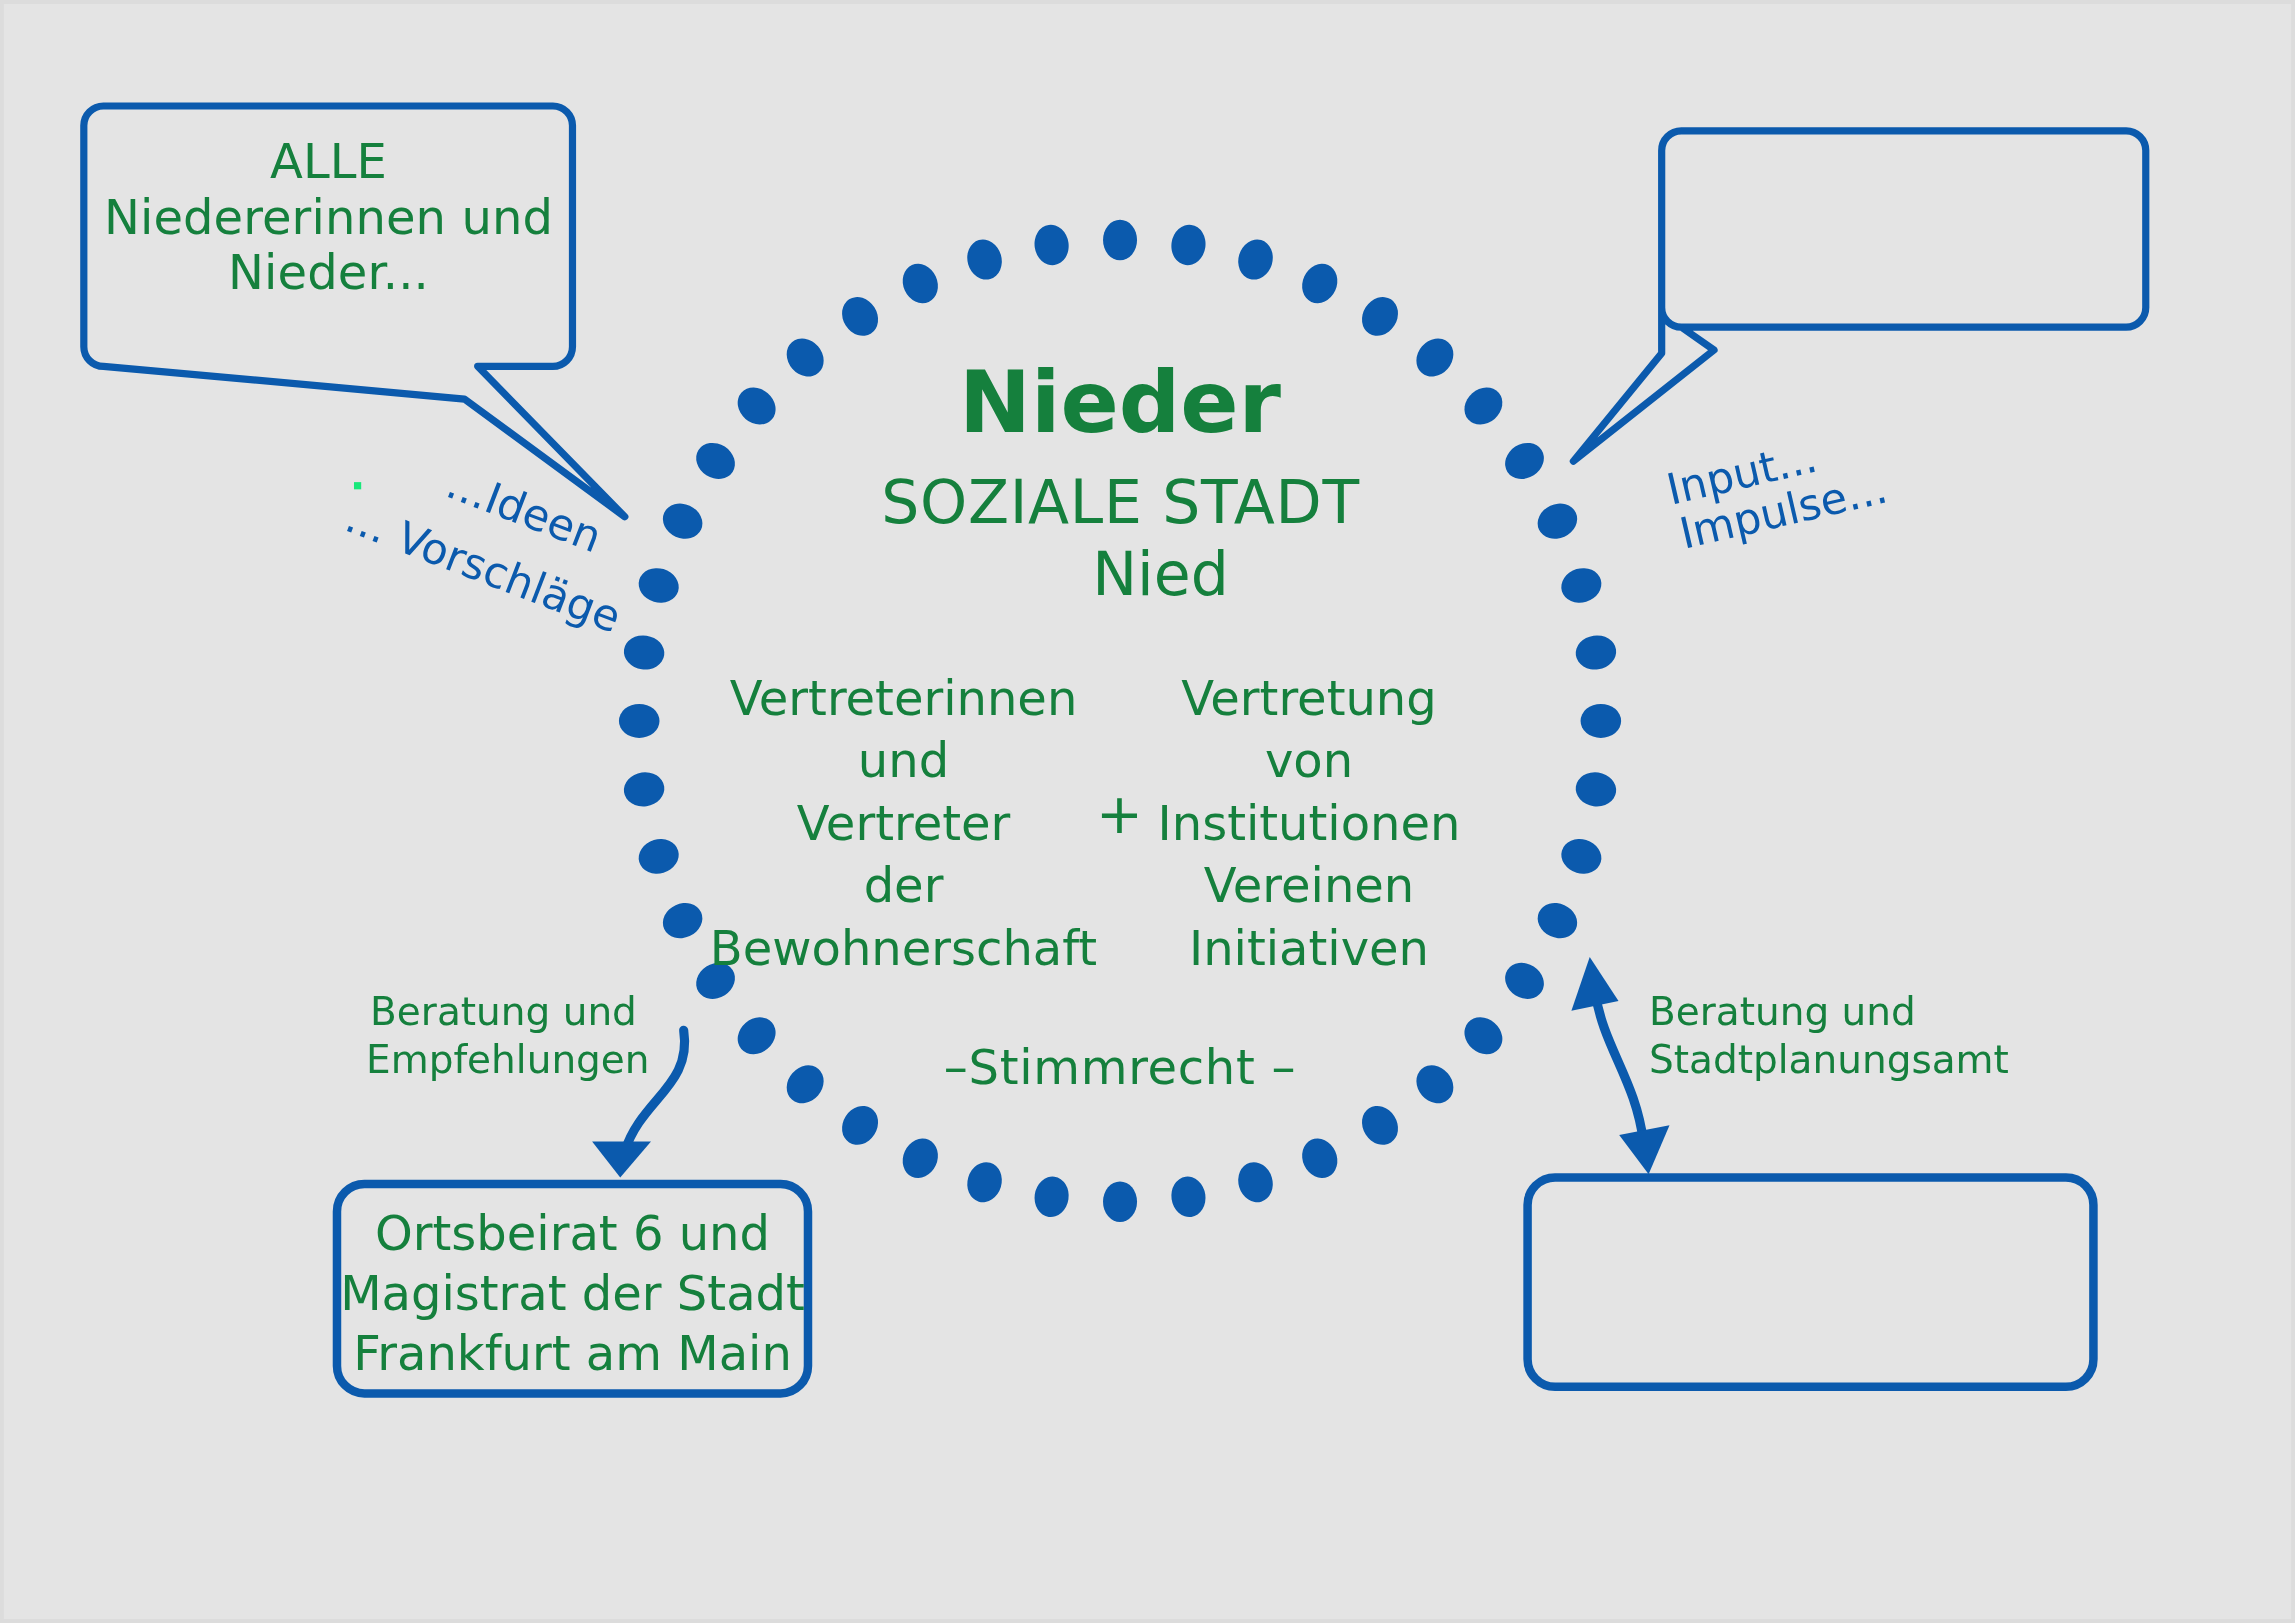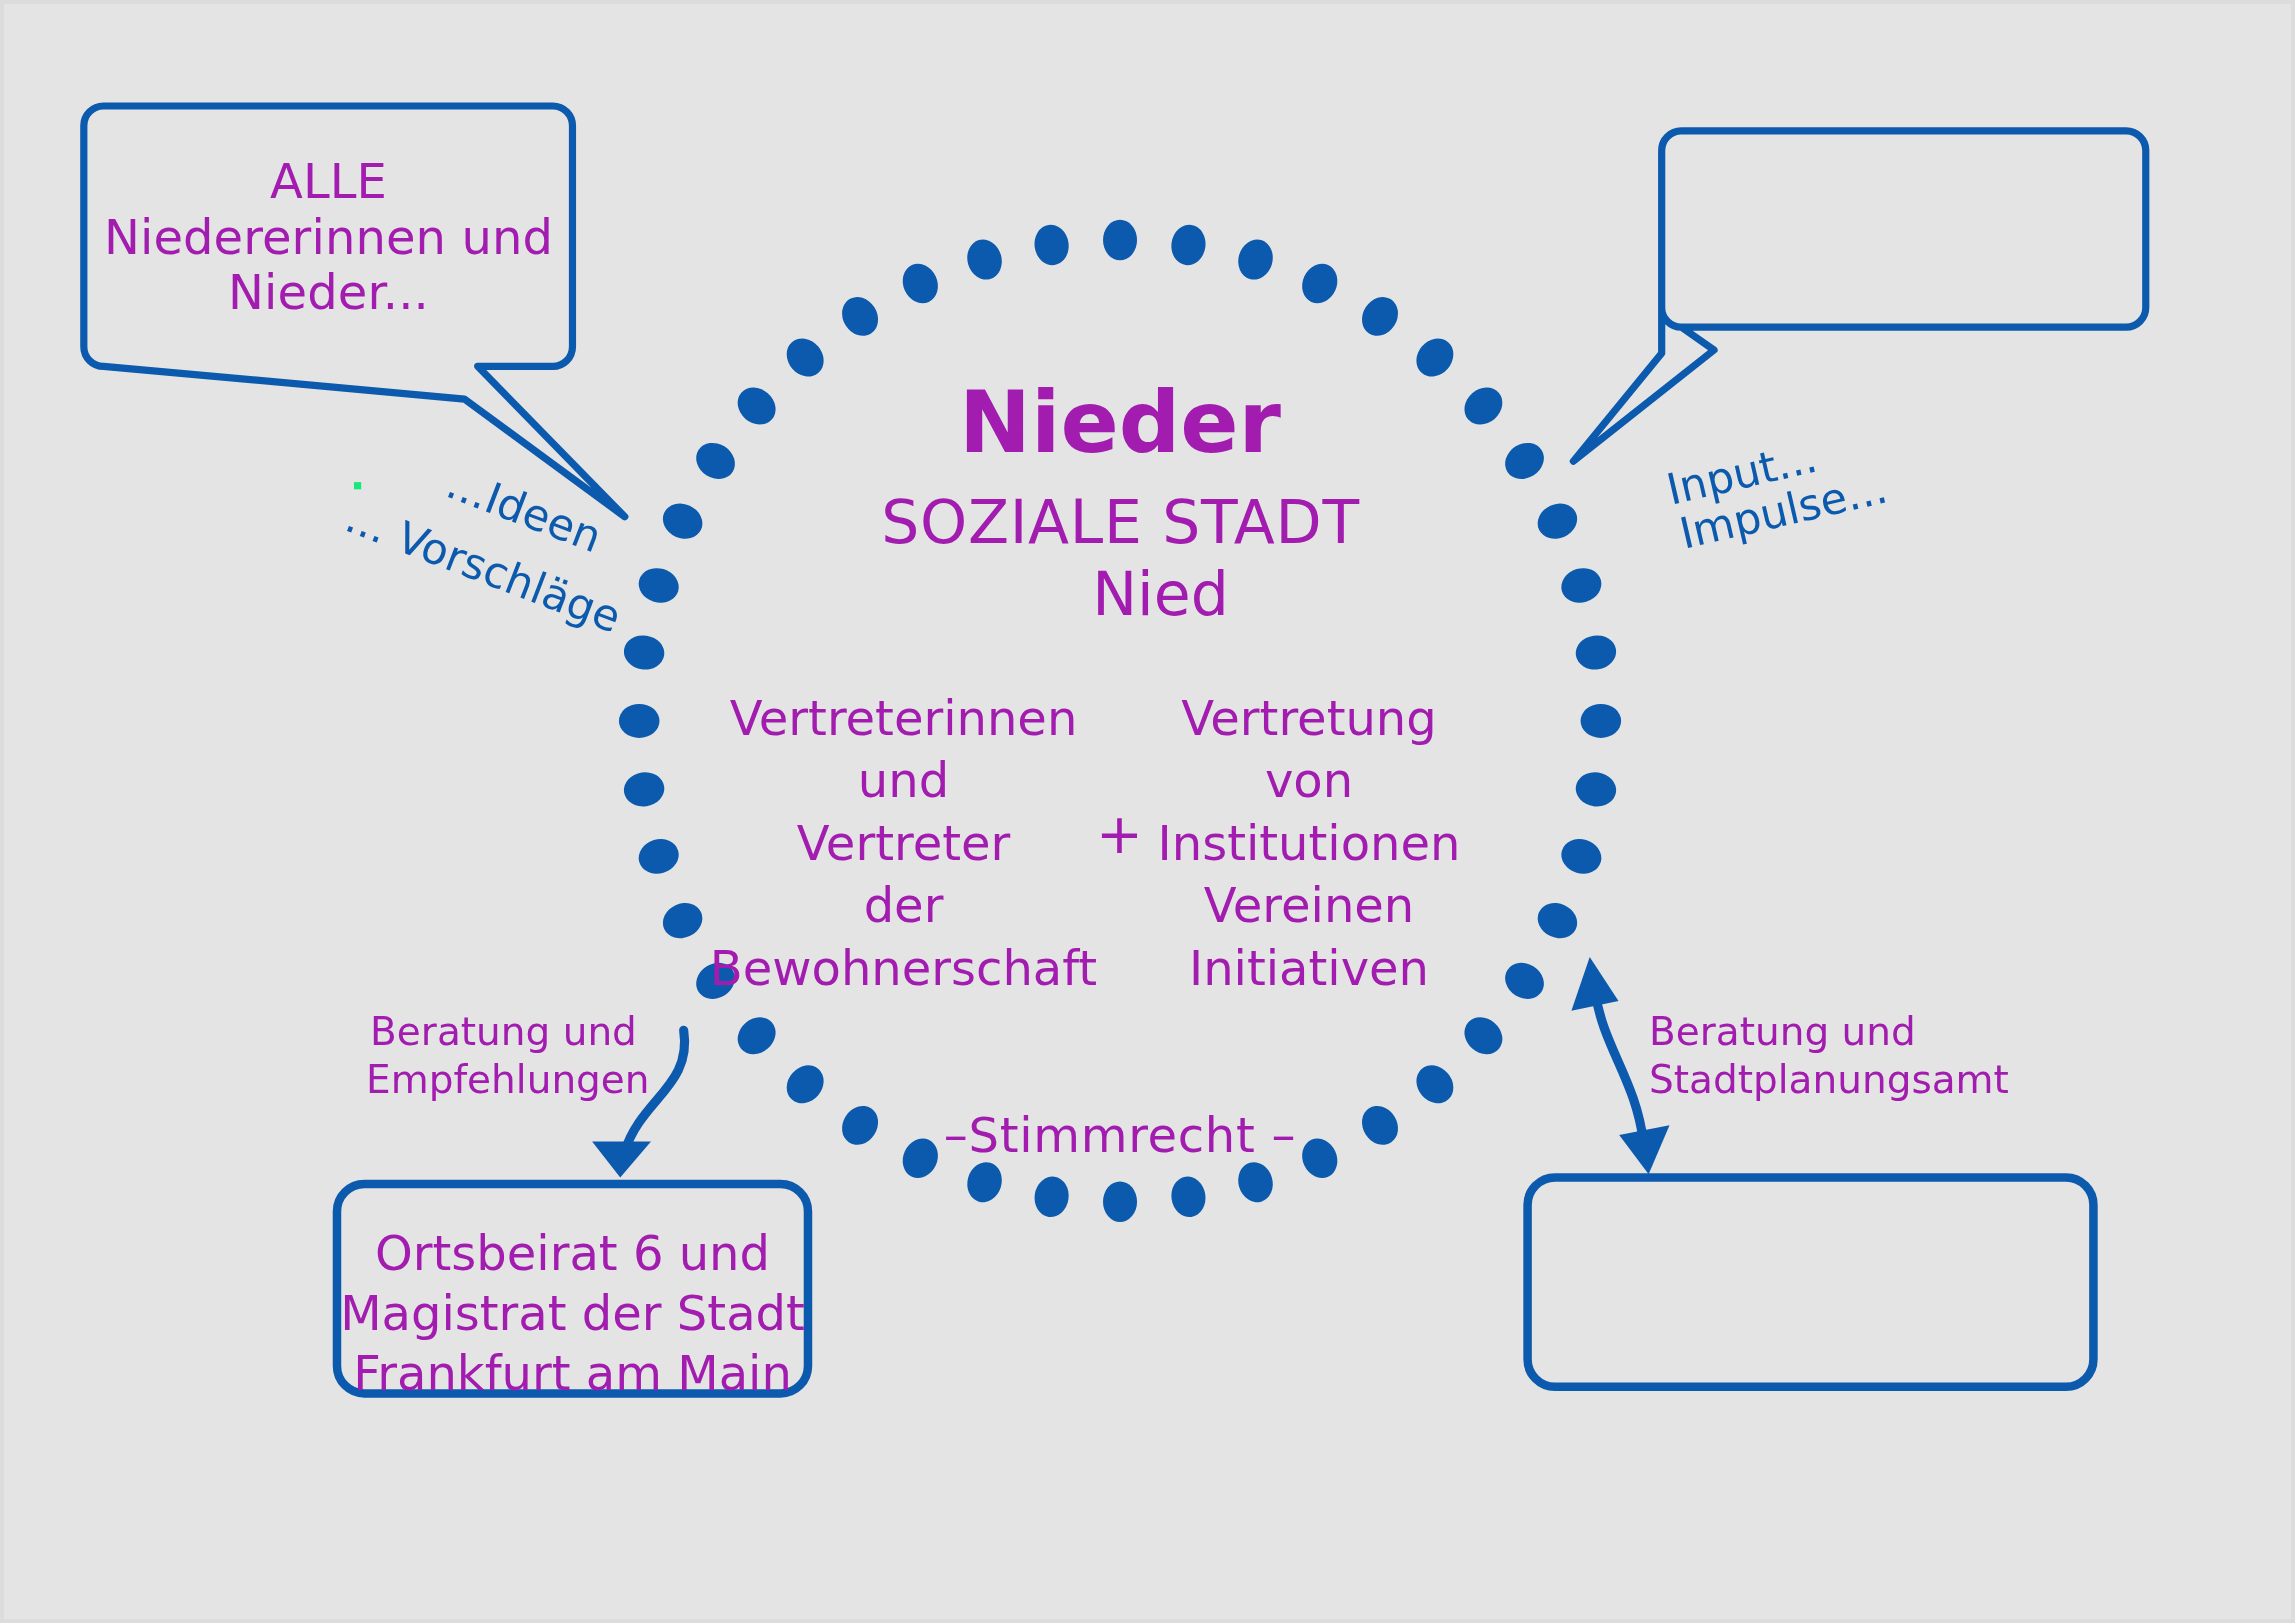--- a/index.html
+++ b/index.html
@@ -9,21 +9,21 @@
     font-family:"DejaVu Sans", sans-serif;
     color:#0b5aad;
   }
   #stage::after{
     content:"";position:absolute;inset:0;pointer-events:none;
     box-shadow:inset 0 0 0 3.9px #dcdcdc;
   }
   .svg-layer{position:absolute;left:0;top:0;width:2295px;height:1623px;}
 
   
-  .txt{position:absolute;color:#a21caf;line-height:1.16;margin-top:20px;}
+  .txt{position:absolute;color:#15803d;line-height:1.16;}
   .ctr{text-align:center;}
 
   
   .bubble-text{font-size:48px;font-weight:400;letter-spacing:0.1px;}
 
   
   .beirat{font-size:86px;font-weight:bold;letter-spacing:0px;}
   .soziale{font-size:60px;font-weight:400;letter-spacing:0.7px;}
   .nied{font-size:60px;font-weight:400;}
 
@@ -157,21 +157,21 @@
   <div class="txt ctr plus" style="left:1080px;top:782px;width:79px;">+</div>
 
   <div class="txt ctr col" style="left:1106px;top:667px;width:406px;">
     <div>Vertretung</div>
     <div>von</div>
     <div>Institutionen</div>
     <div>Vereinen</div>
     <div>Initiativen</div>
   </div>
 
-  <div class="txt ctr stimm" style="left:832px;top:1088px;width:576px;text-align:center;">–Stimmrecht  –</div>
+  <div class="txt ctr stimm" style="left:832px;top:1040px;width:576px;text-align:center;">–Stimmrecht  –</div>
 
   <div class="rot" style="left:458px;top:458px;transform:rotate(21deg);">...Ideen</div>
   <div class="rot" style="left:357px;top:492px;transform:rotate(21deg);">...  Vorschläge</div>
 
   <div class="rot" style="left:1662px;top:466px;transform:rotate(-13deg);">Input...</div>
   <div class="rot" style="left:1675px;top:510px;transform:rotate(-13deg);">Impulse...</div>
 
   <div class="txt ctr lbl" style="left:366px;top:988px;width:275px;">
     <div>Beratung und</div>
     <div>Empfehlungen</div>

